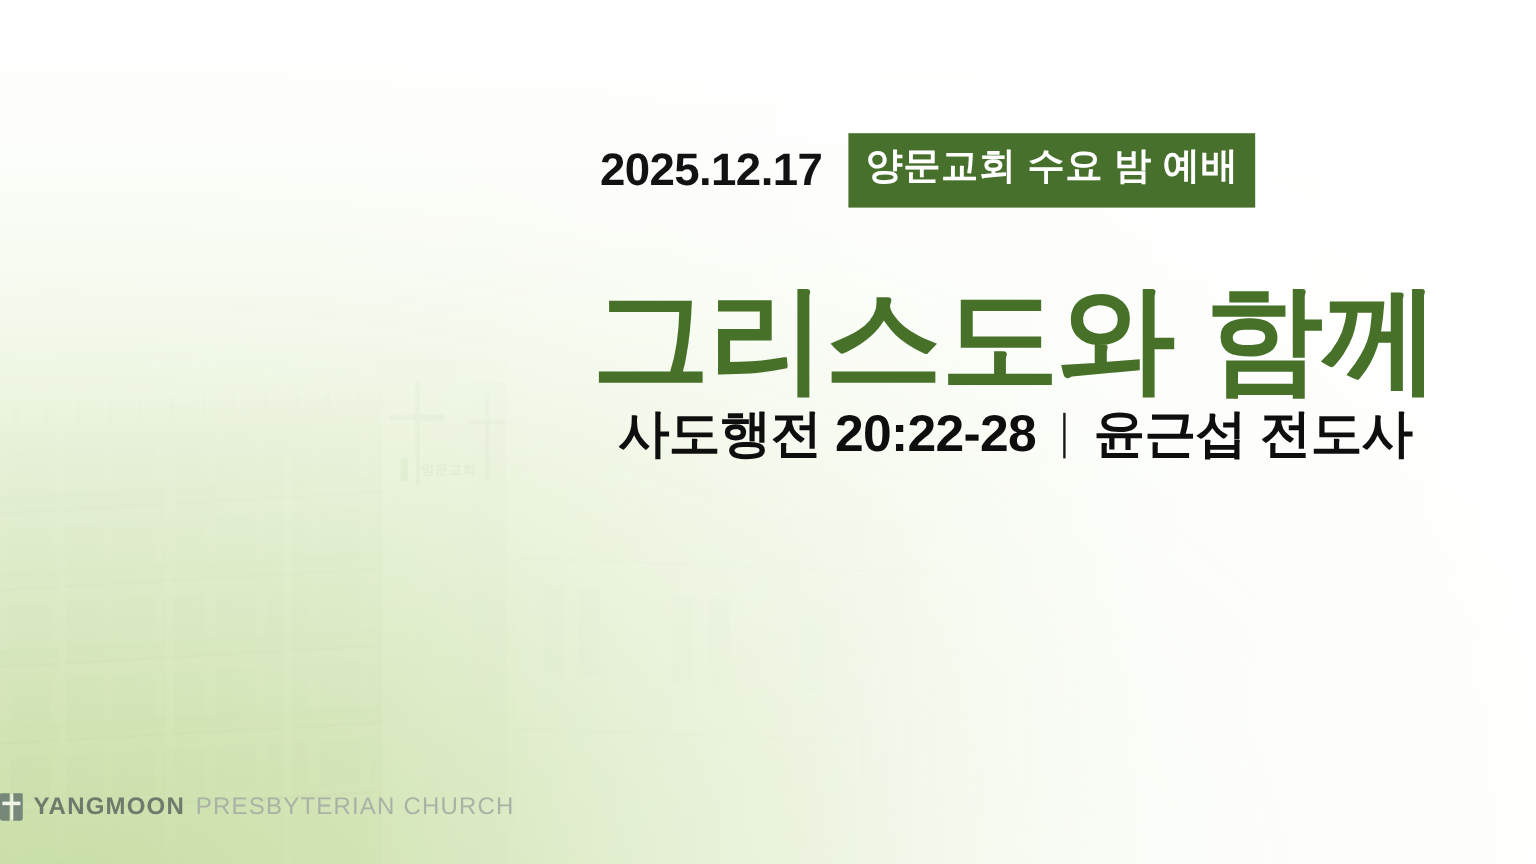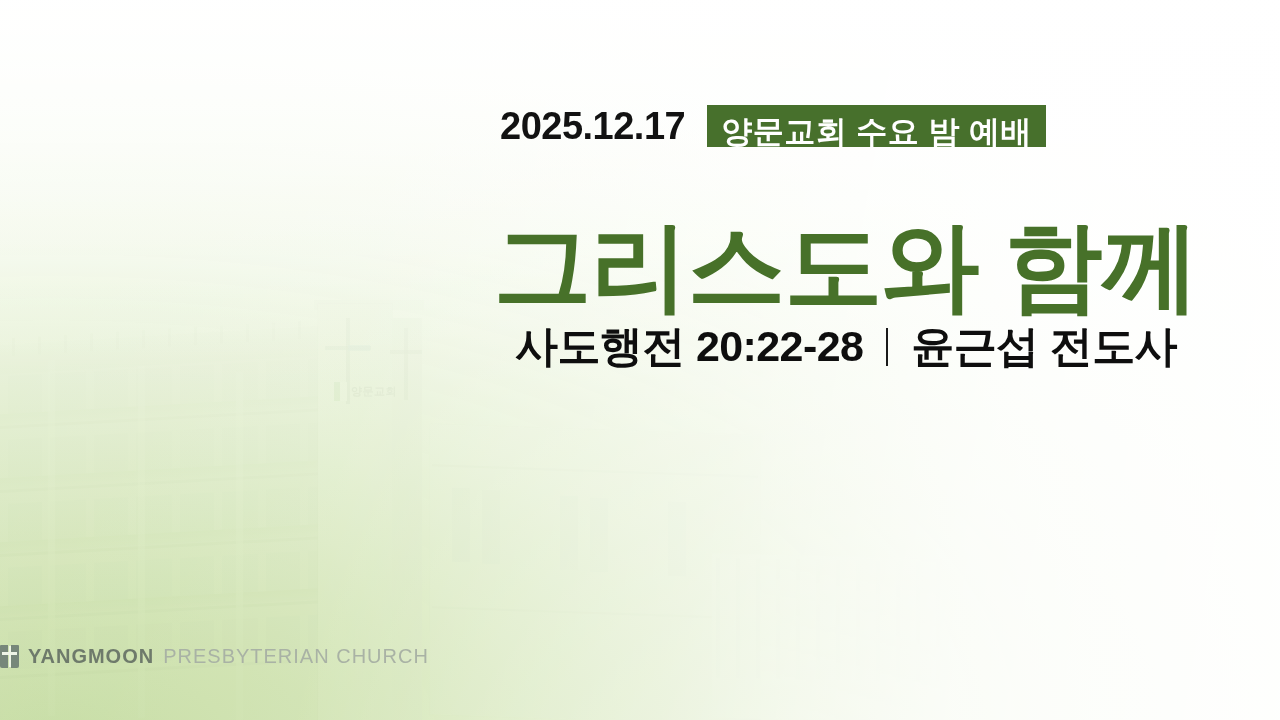--- a/index.html
+++ b/index.html
@@ -211,21 +211,21 @@
     width: 224px; height: 120px;
     transform: skewY(1.2deg);
     background: repeating-linear-gradient(90deg,
       rgba(168,192,176,0.26) 0 4px,
       rgba(0,0,0,0) 4px 20px);
   }
 
   
   .content {
     position:absolute;
-    left: 0; top: 0;
+    left: 0; top: 16px;
     width: 1280px; height: 544px;
   }
 
   .headline-row {
     position:absolute;
     left: 500px; top: 100px;
     display:flex; align-items:center; gap: 22px;
     height: 52px;
   }
   .date {
@@ -236,21 +236,21 @@
     line-height: 1;
     white-space: nowrap;
   }
   .badge {
     background: #47702c;
     color: #ffffff;
     font-size: 31px;
     font-weight: 700;
     letter-spacing: 0.5px;
     line-height: 1;
-    padding: 11px 14px 0 14px;
+    padding: 11px 14px 20px 14px;
     white-space: nowrap;
   }
 
   .title {
     position:absolute;
     left: 486px; top: 178px;
     width: 720px;
     text-align: center;
     font-size: 98px;
     font-weight: 800;

